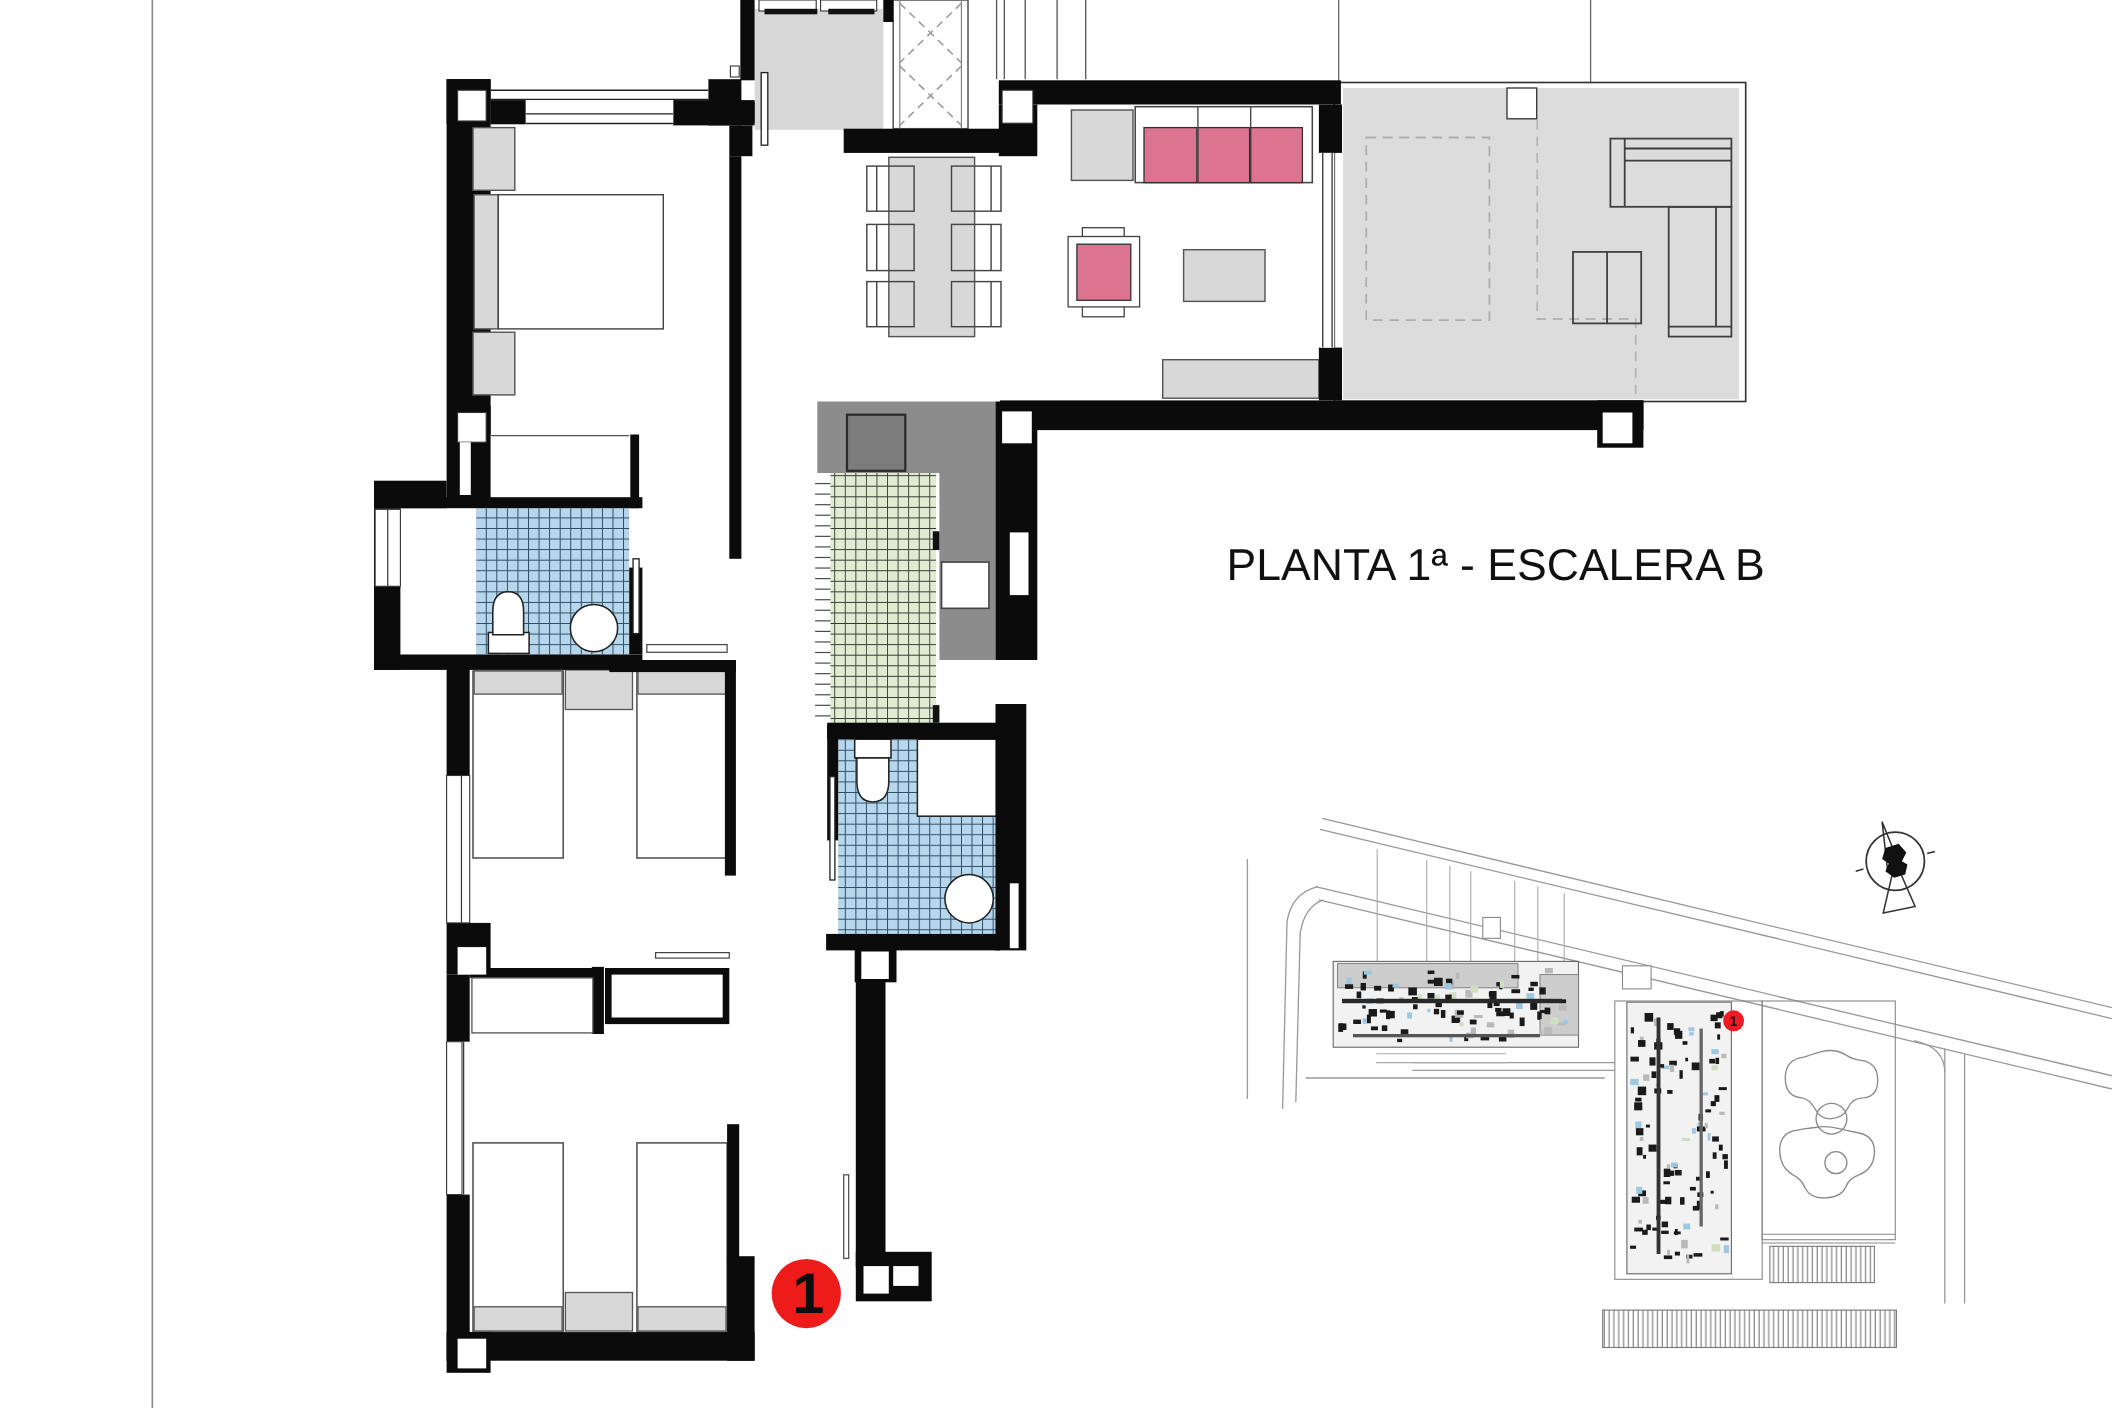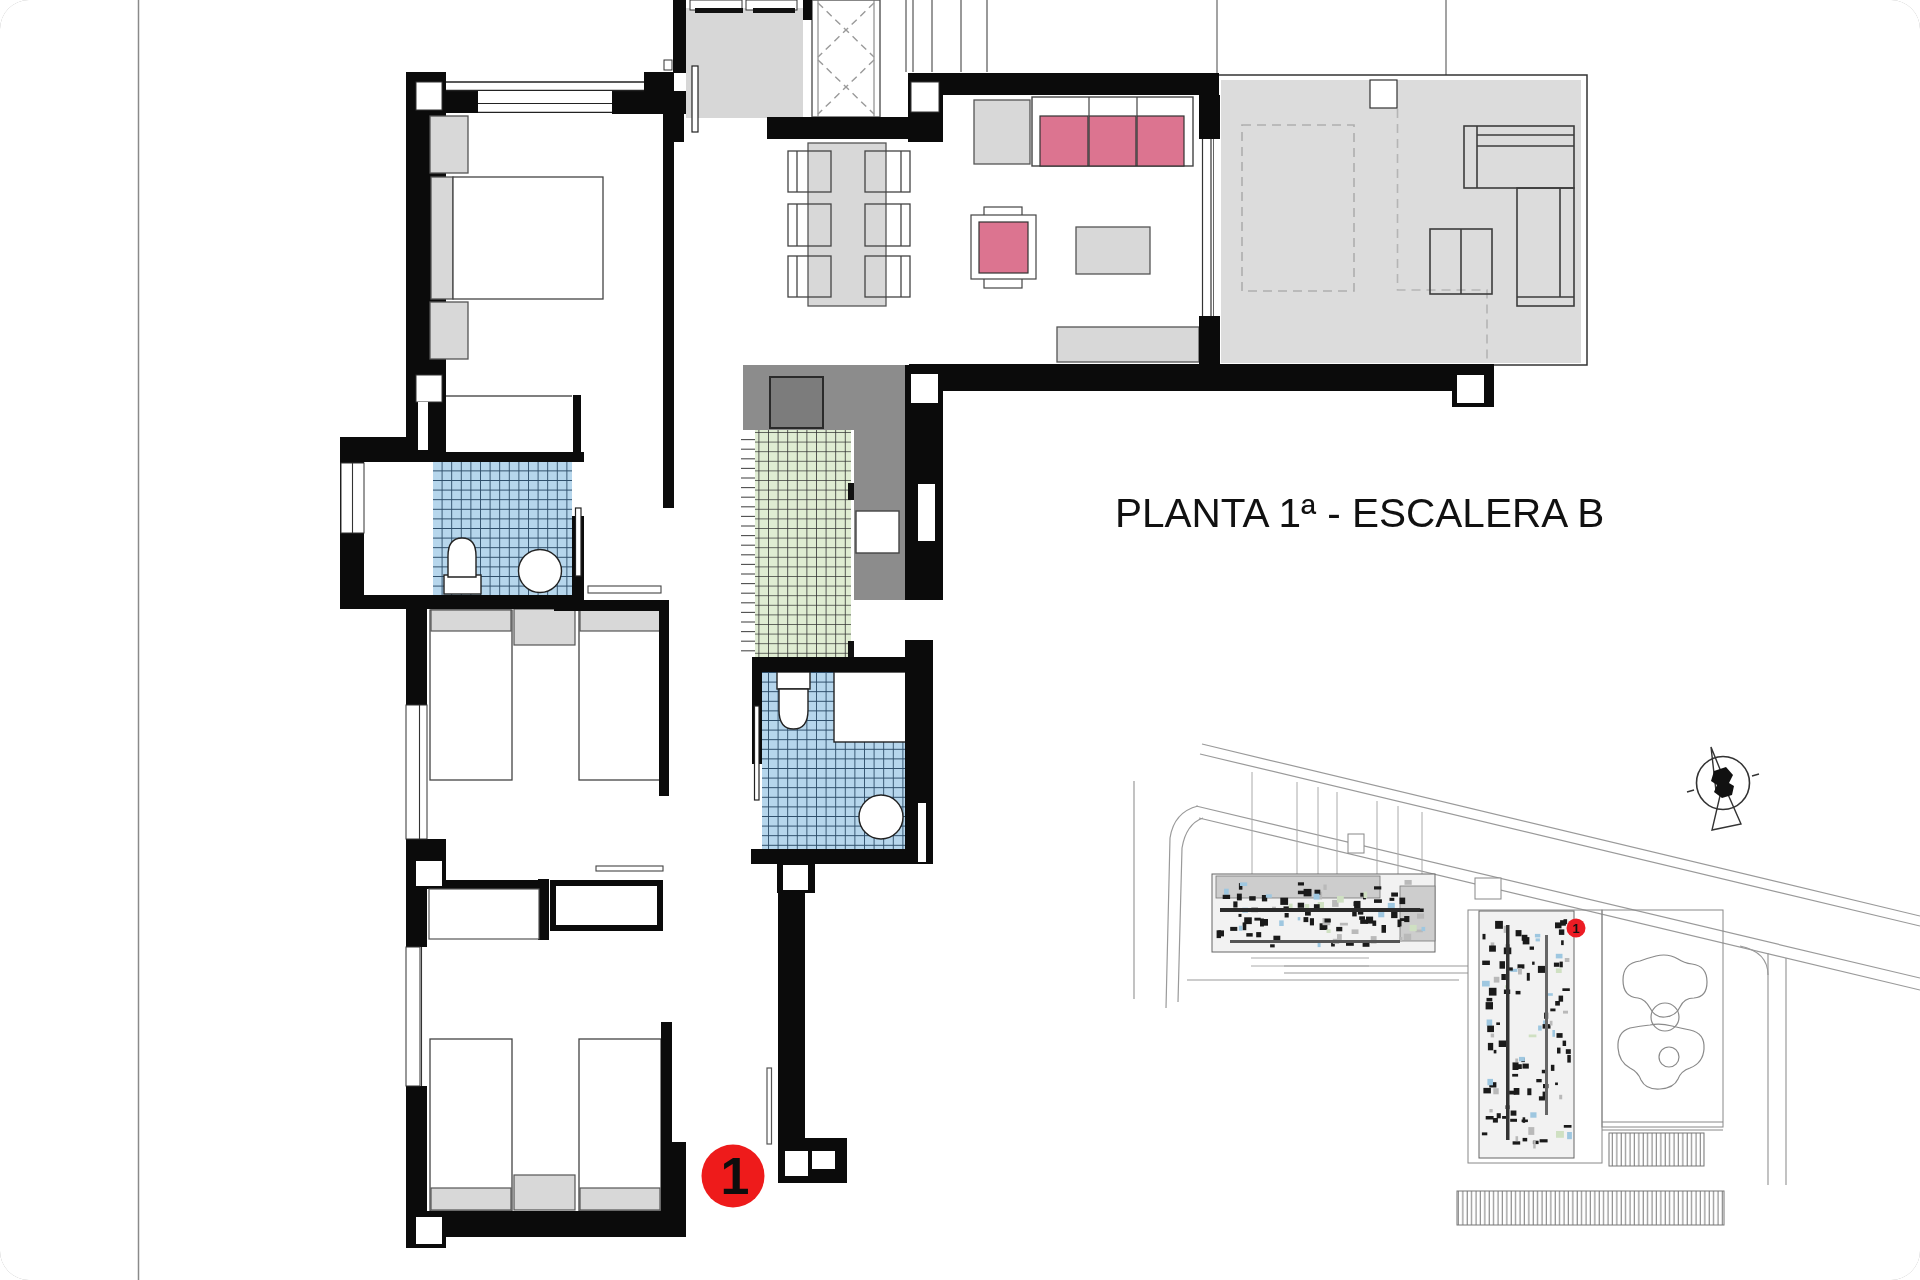--- a/index.html
+++ b/index.html
@@ -1,17 +1,17 @@
 <!DOCTYPE html>
 <html><head>
 <meta charset="utf-8">
 <style>
   html,body{margin:0;padding:0;background:#ffffff;}
   #page{width:1920px;height:1280px;position:relative;overflow:hidden;background:#a3a3a3;
-        font-family:"Liberation Sans", sans-serif;border-radius:29px;}
+        font-family:"Liberation Sans", sans-serif;}
 </style>
 </head>
 <body>
 <div id="page">
 <svg width="1920" height="1280" viewBox="0 0 1920 1280">
 <defs>
   <pattern id="bt" width="9.6" height="9.6" patternUnits="userSpaceOnUse">
     <rect width="9.6" height="9.6" fill="#b6d6ec"></rect>
     <path d="M0 0H9.6M0 0V9.6" stroke="#2c4c68" stroke-width="1.8" fill="none"></path>
   </pattern>

